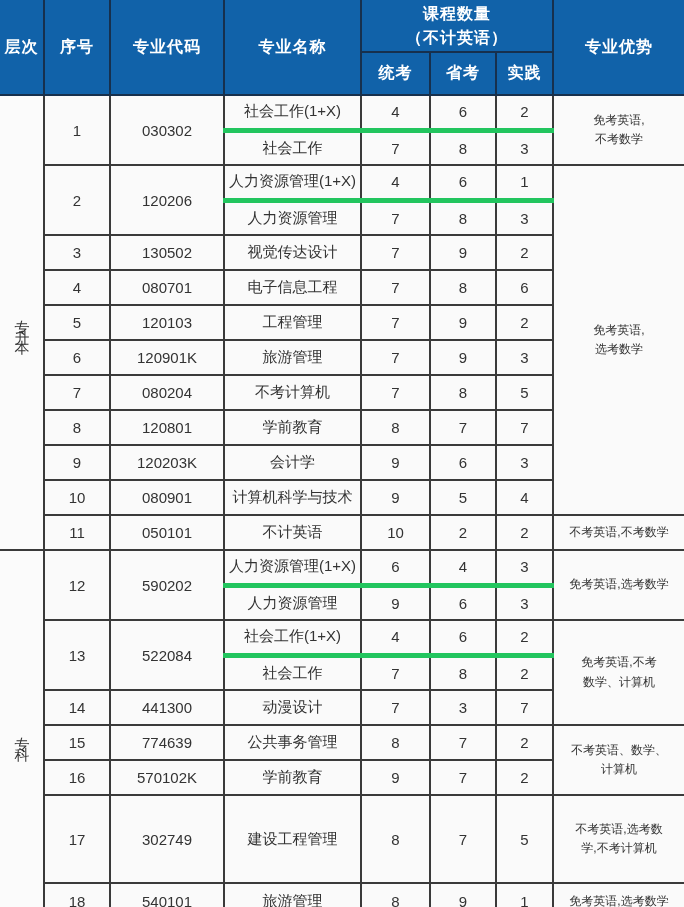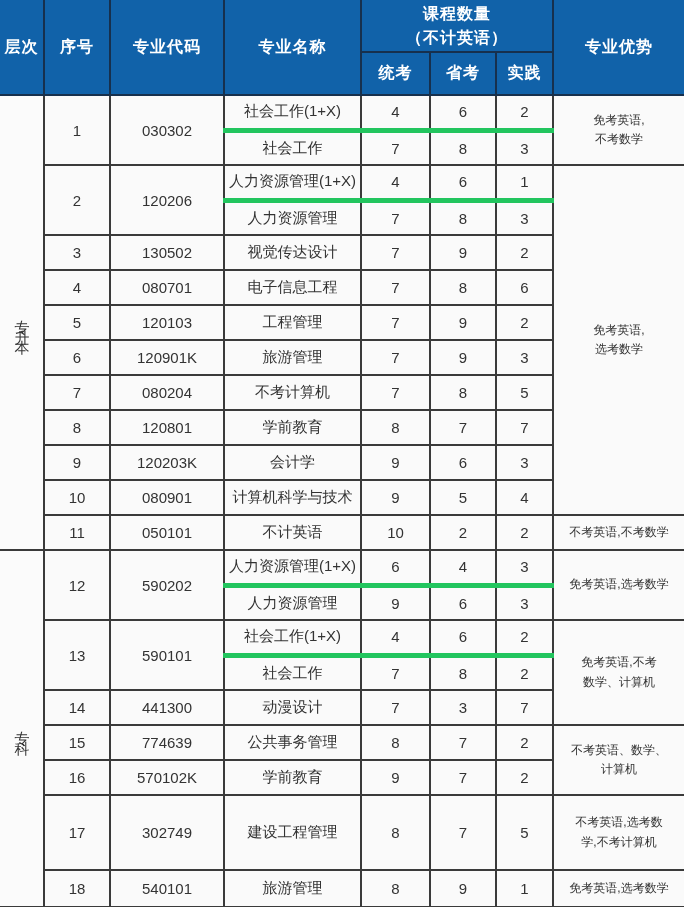--- a/index.html
+++ b/index.html
@@ -28,21 +28,21 @@
     text-align:center;vertical-align:middle;
   }
   td.lb{border-bottom:5px solid #22c55e;}          
   td.adv{font-size:12px;white-space:pre-line;line-height:1.6;border-right:none;}
   td.lvl{background:#fbfbfb;}
   .vtxt{
     writing-mode:vertical-lr;text-orientation:upright;
     margin:0 auto;letter-spacing:10px;font-size:15px;color:#333;
   }
   tbody tr{height:35px;}
-  tr.tall{height:75px;}
+  tr.tall{height:88px;}
   tr.last{height:37px;margin-top:12px;}
   .strip{height:5px;background:#dfe9f4;}
 </style>
 </head>
 <body>
 
 <div class="page">
   <table class="tbl">
     <colgroup>
       <col style="width:44px">
@@ -192,21 +192,21 @@
         <td class="adv" rowspan="2">免考英语,选考数学</td>
       </tr>
       <tr>
         <td>人力资源管理</td>
         <td>9</td>
         <td>6</td>
         <td>3</td>
       </tr>
       <tr>
         <td rowspan="2">13</td>
-        <td rowspan="2">590101</td>
+        <td rowspan="2">522084</td>
         <td class="lb">社会工作(1+X)</td>
         <td class="lb">4</td>
         <td class="lb">6</td>
         <td class="lb">2</td>
         <td class="adv" rowspan="3">免考英语,不考
 数学、计算机</td>
       </tr>
       <tr>
         <td>社会工作</td>
         <td>7</td>

